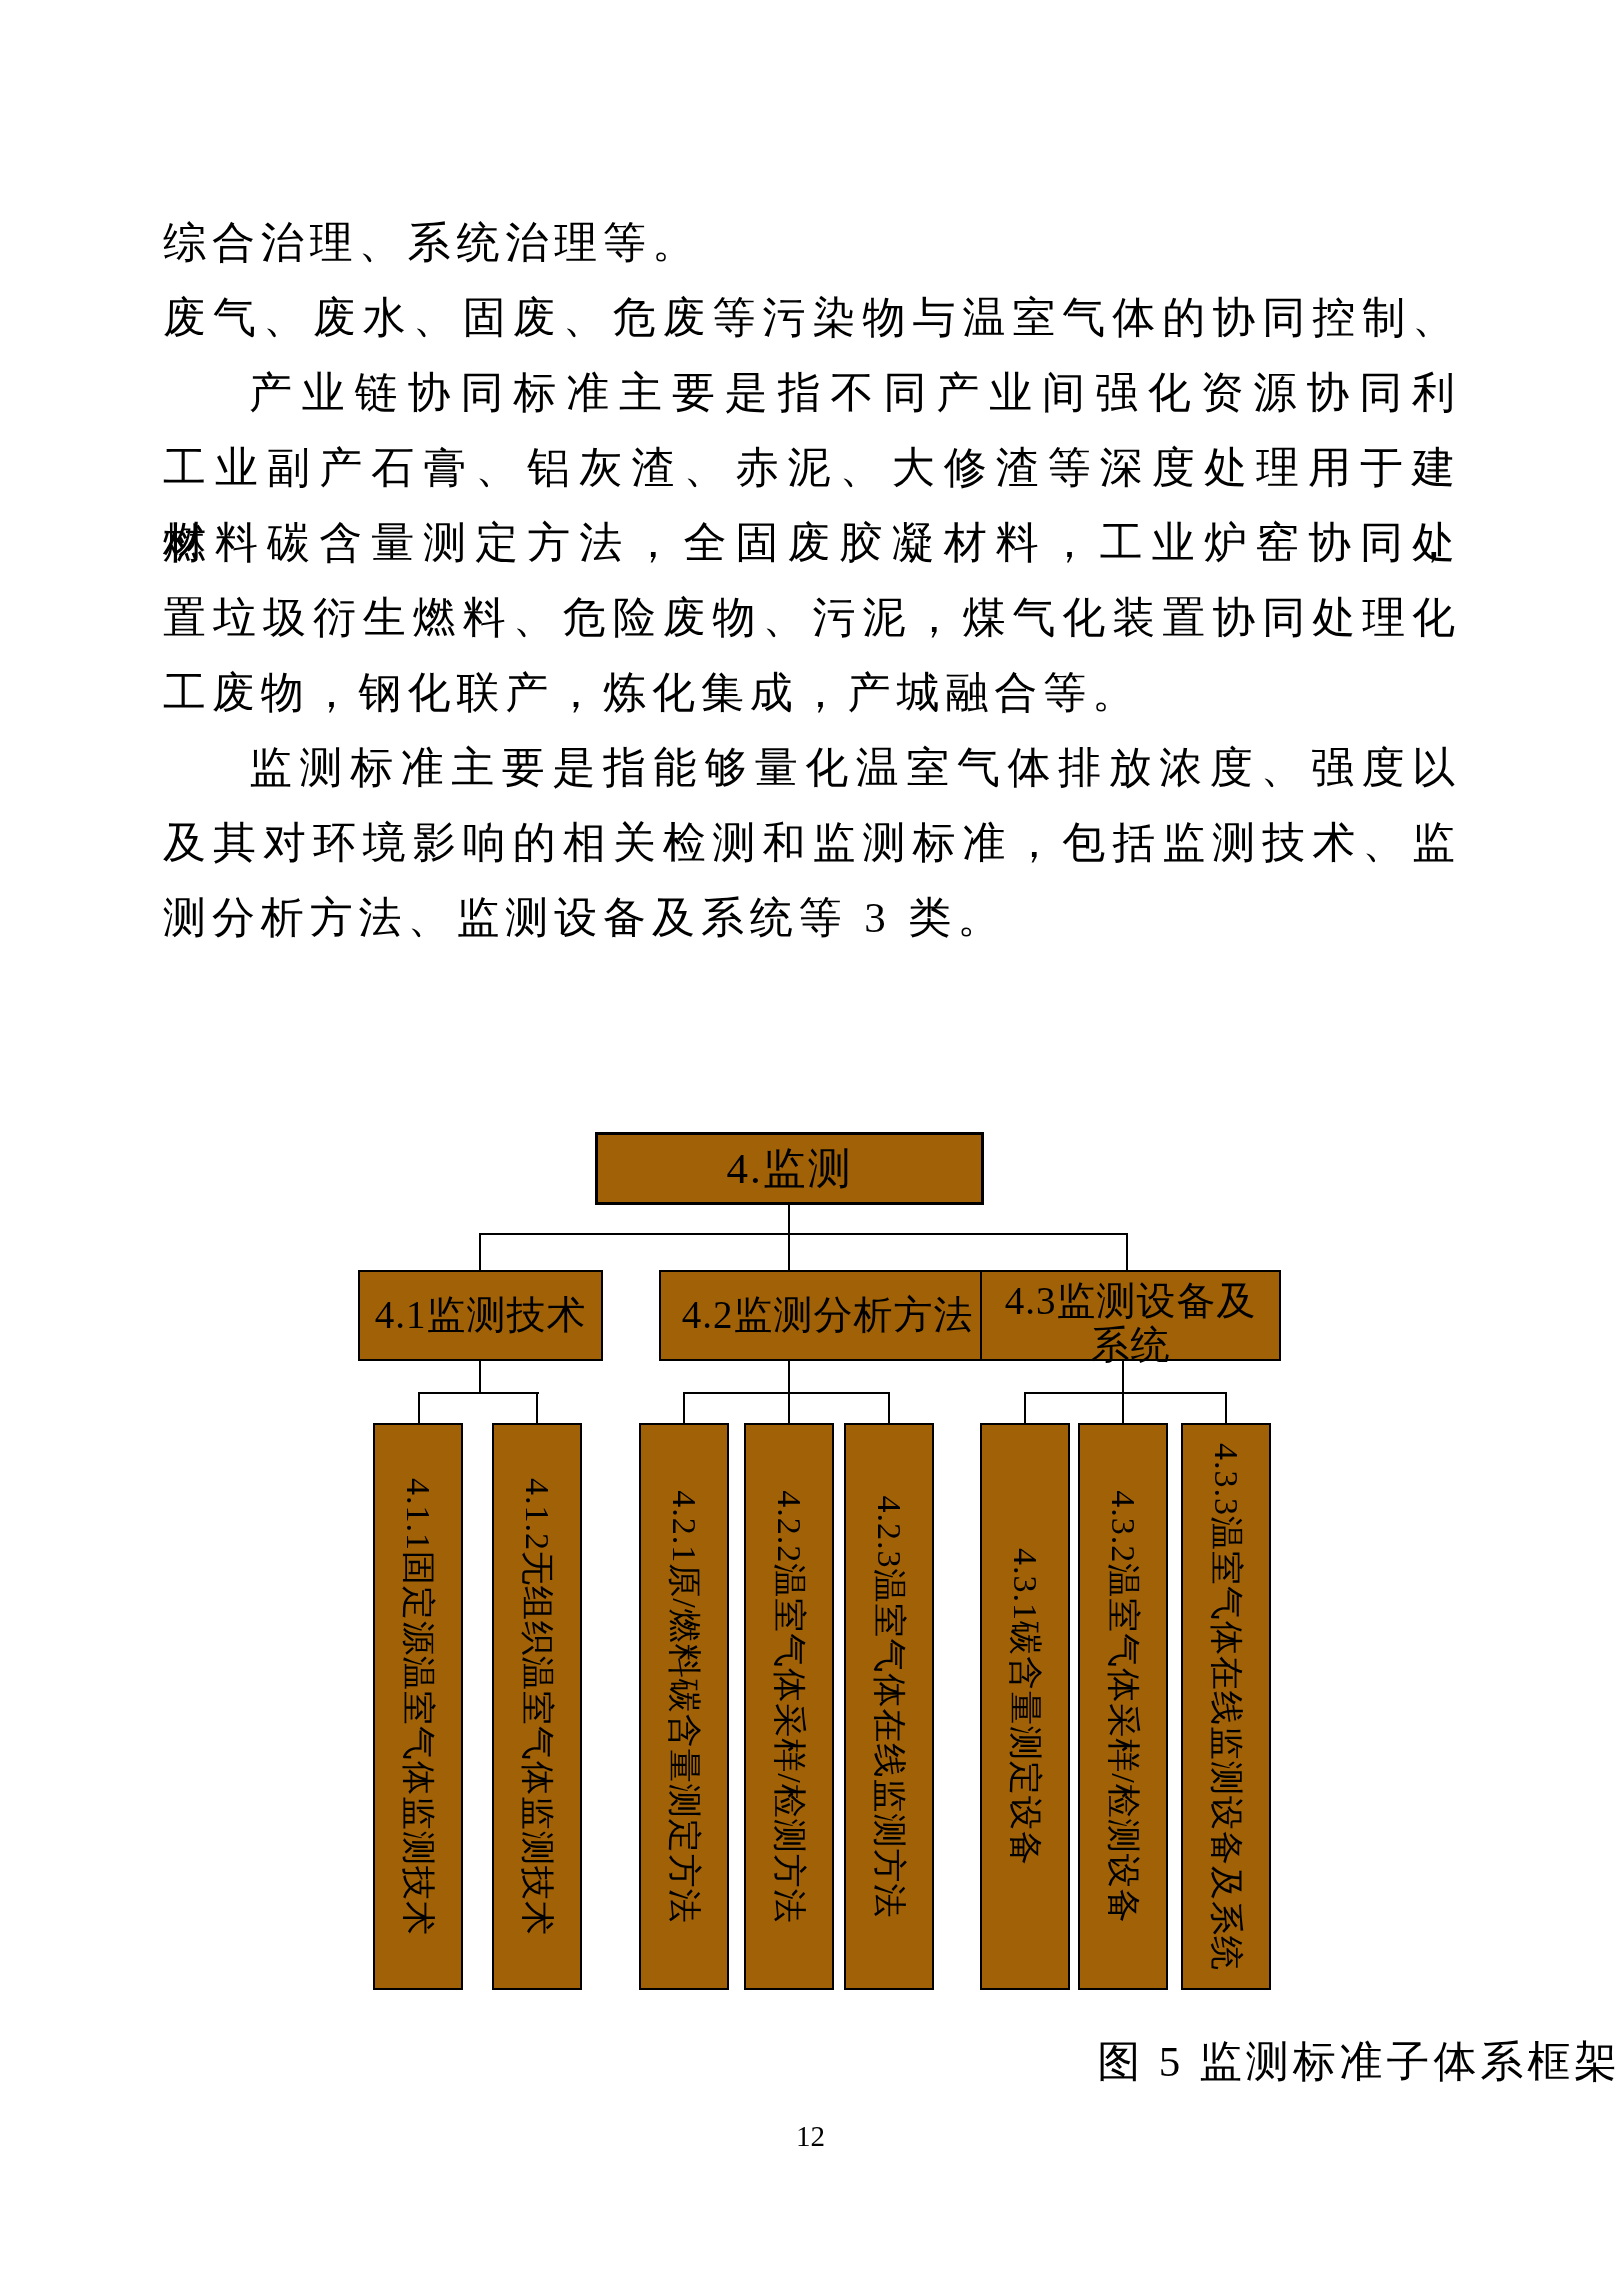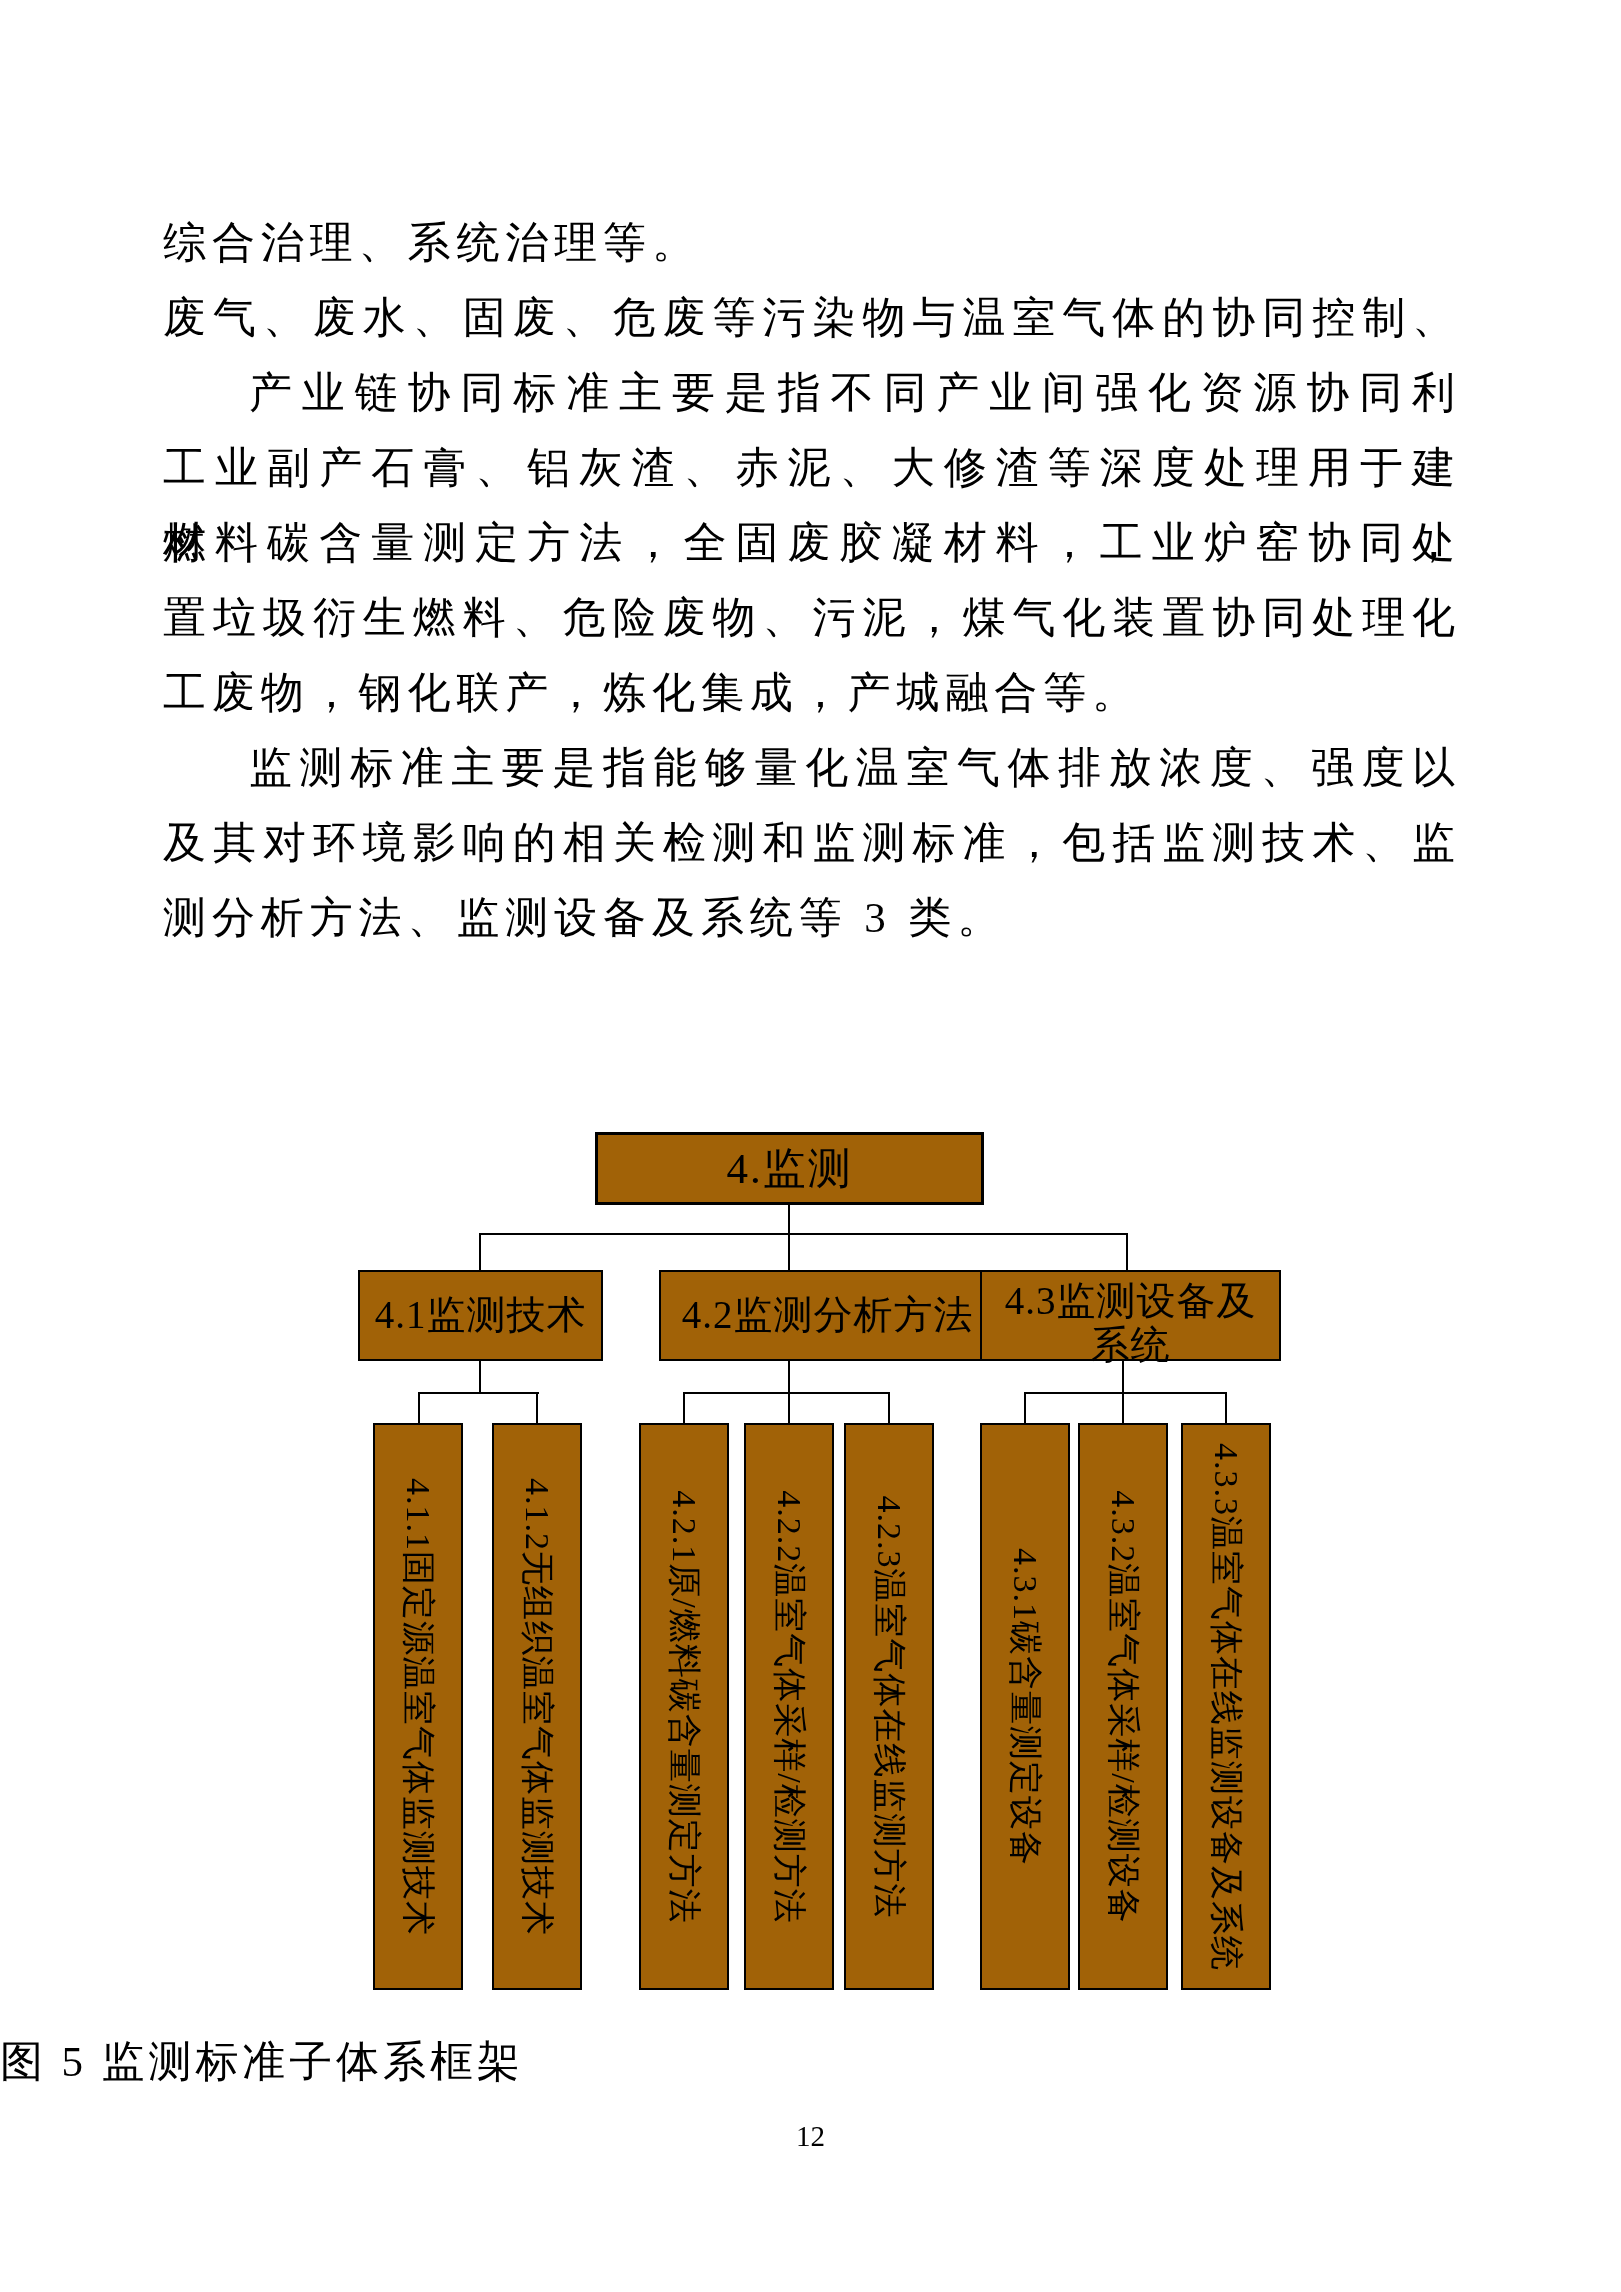--- a/index.html
+++ b/index.html
@@ -58,21 +58,21 @@
     width:555px;
     transform:translate(-50%,-50%) rotate(90deg);
     text-align:center;
     font-size:34px;line-height:34px;
     letter-spacing:1px;
     white-space:nowrap;
   }
   .conn{position:absolute;background:#000000;}
   .caption{
     position:absolute;left:0;top:2037px;width:1621px;
-    text-align:left;font-size:43px;line-height:49px;
+    text-align:right;font-size:43px;line-height:49px;
     letter-spacing:3.9px;
   }
   .pagenum{
     position:absolute;left:0;top:2120px;width:1621px;
     text-align:center;font-size:29px;line-height:33px;
   }
 </style>
 </head>
 <body>
 

